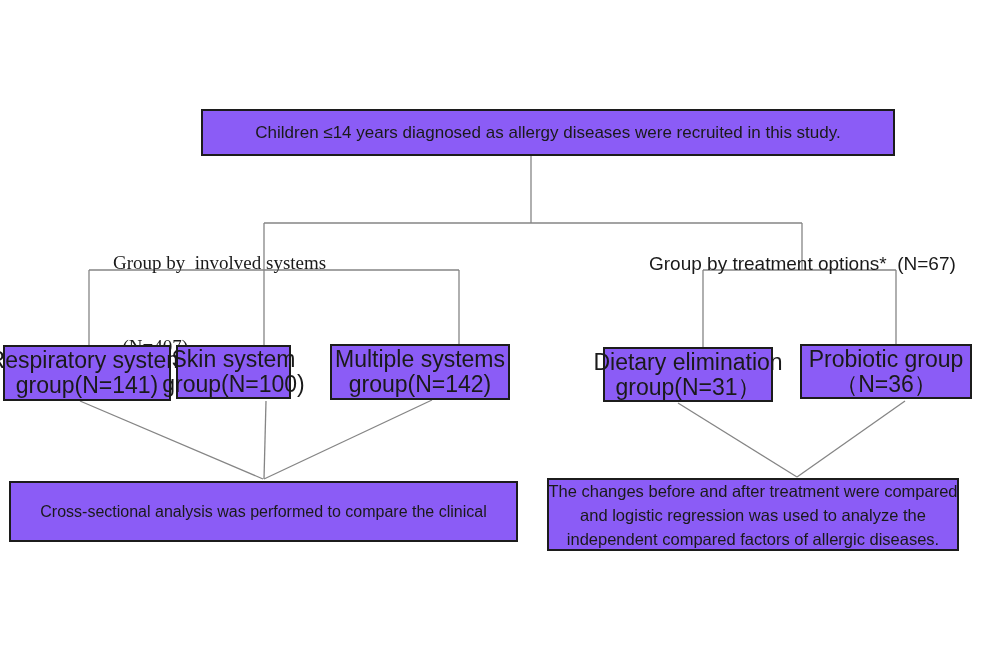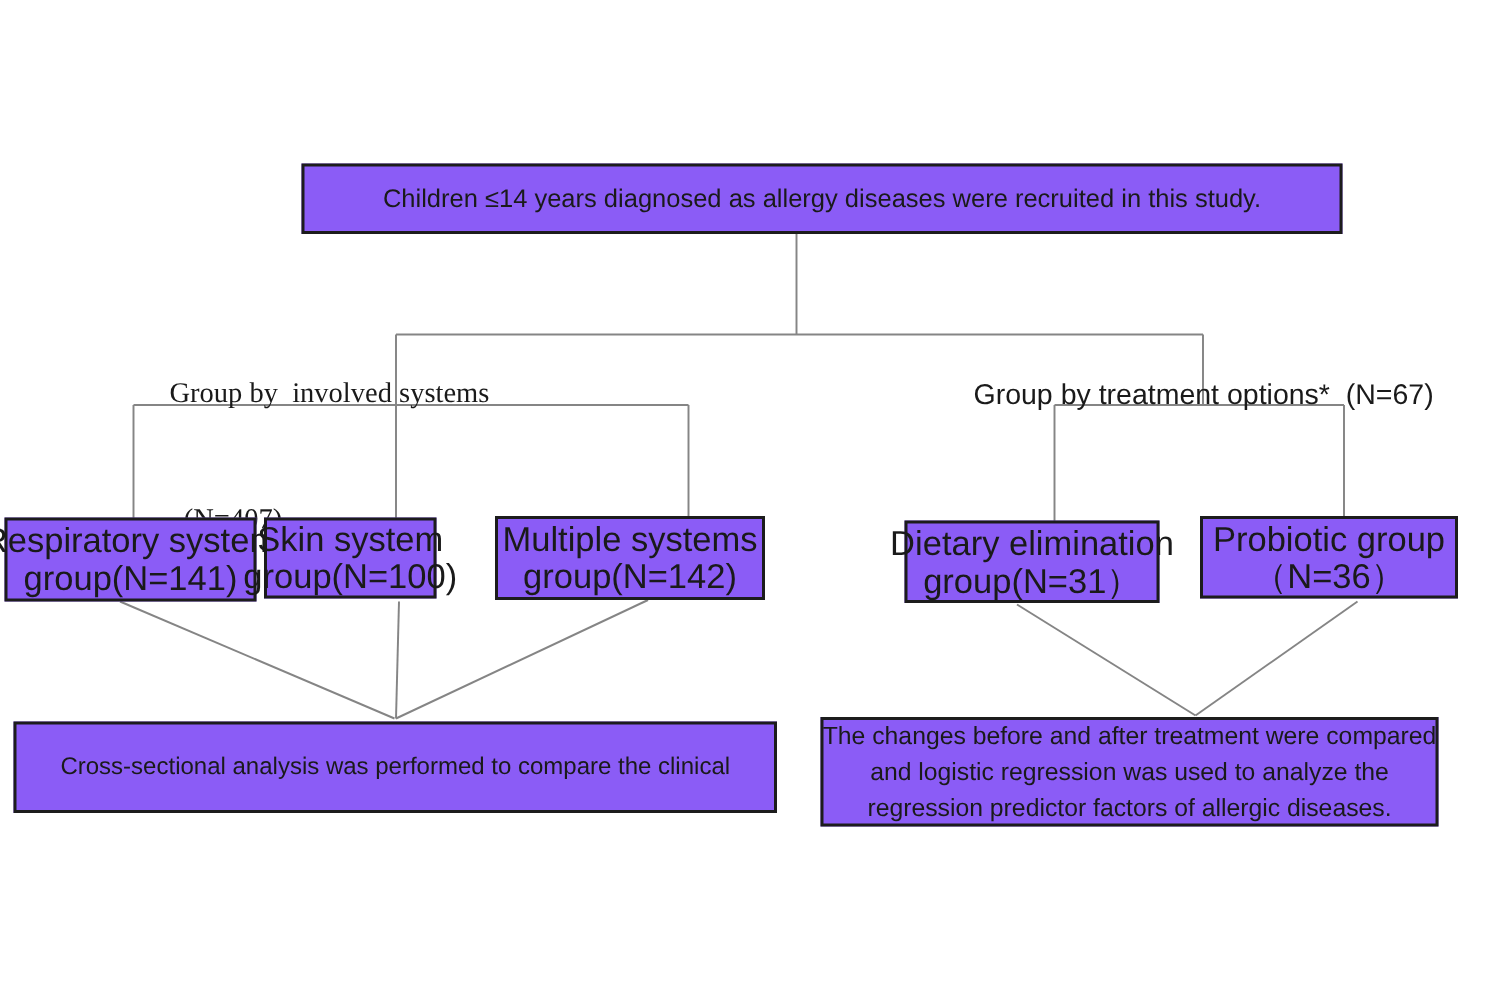--- a/index.html
+++ b/index.html
@@ -121,16 +121,16 @@
     <span>（N=36）</span>
   </div>
 
   <div class="box" id="outcome-left">
     <span>Cross-sectional analysis was performed to compare the clinical</span>
   </div>
 
   <div class="box" id="outcome-right">
     <span>The changes before and after treatment were compared</span>
     <span>and logistic regression was used to analyze the</span>
-    <span>regression predictor factors of allergic diseases.</span>
+    <span>independent compared factors of allergic diseases.</span>
   </div>
 
 </div>
 
 </body></html>

